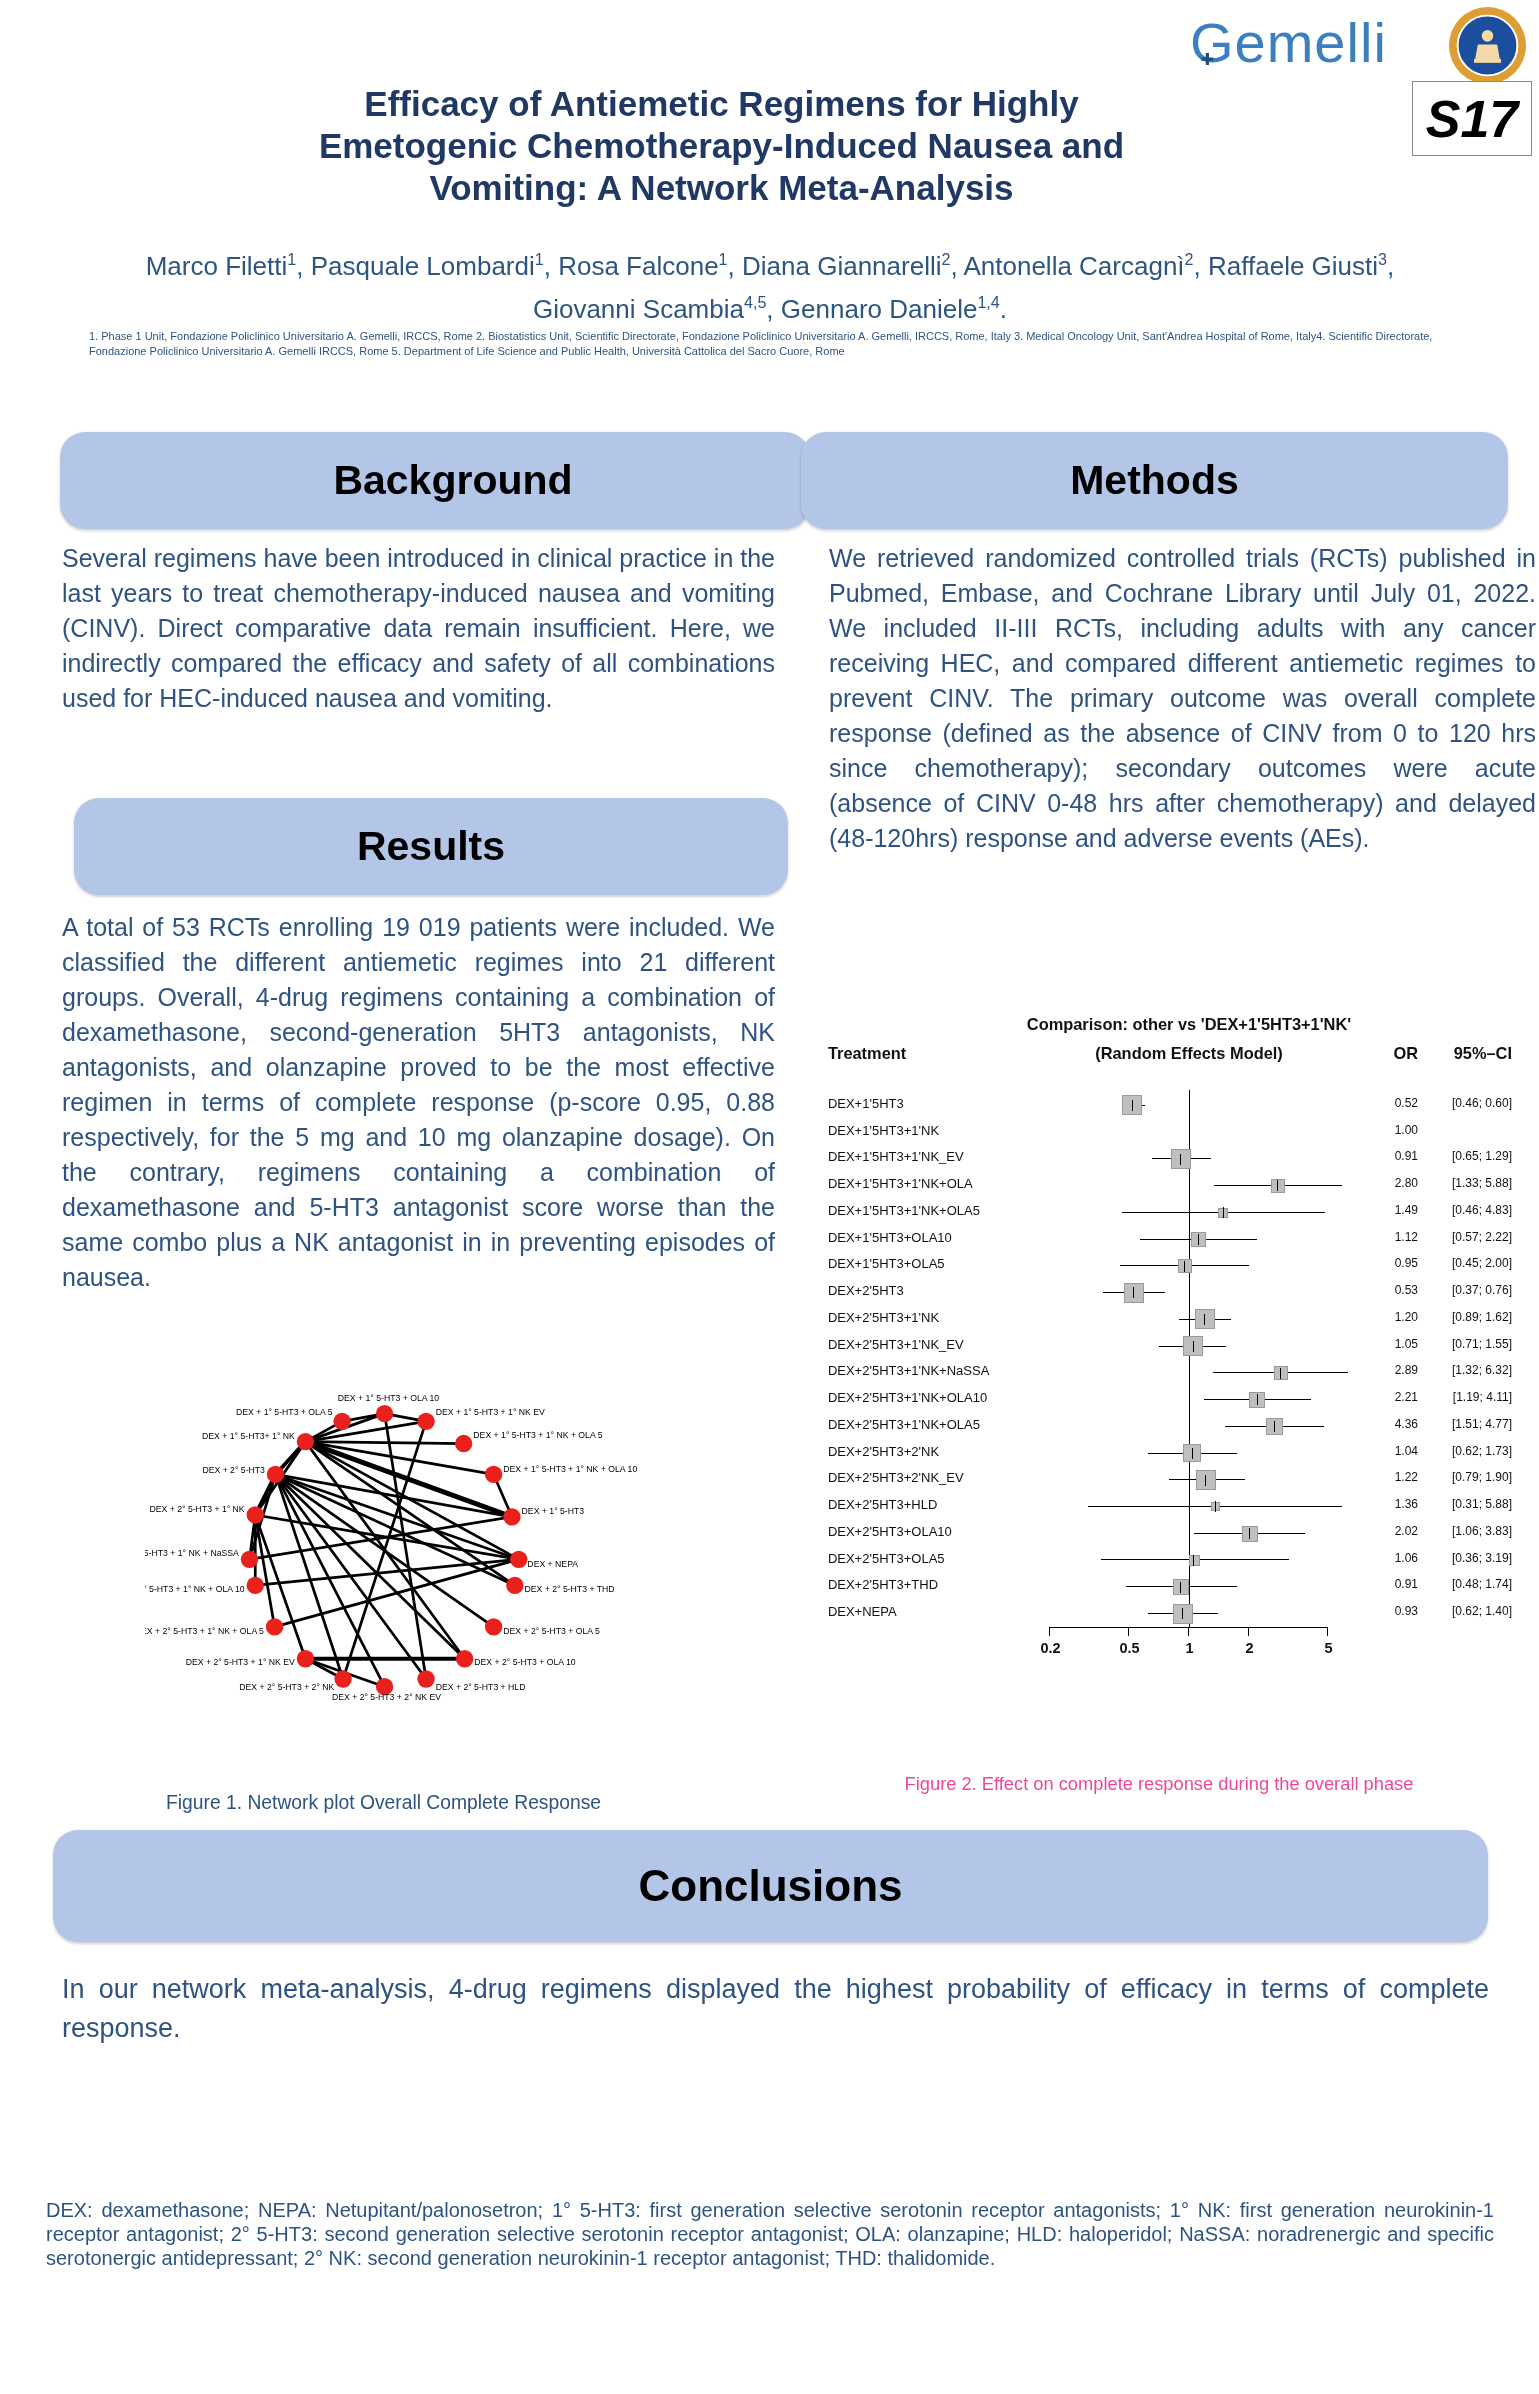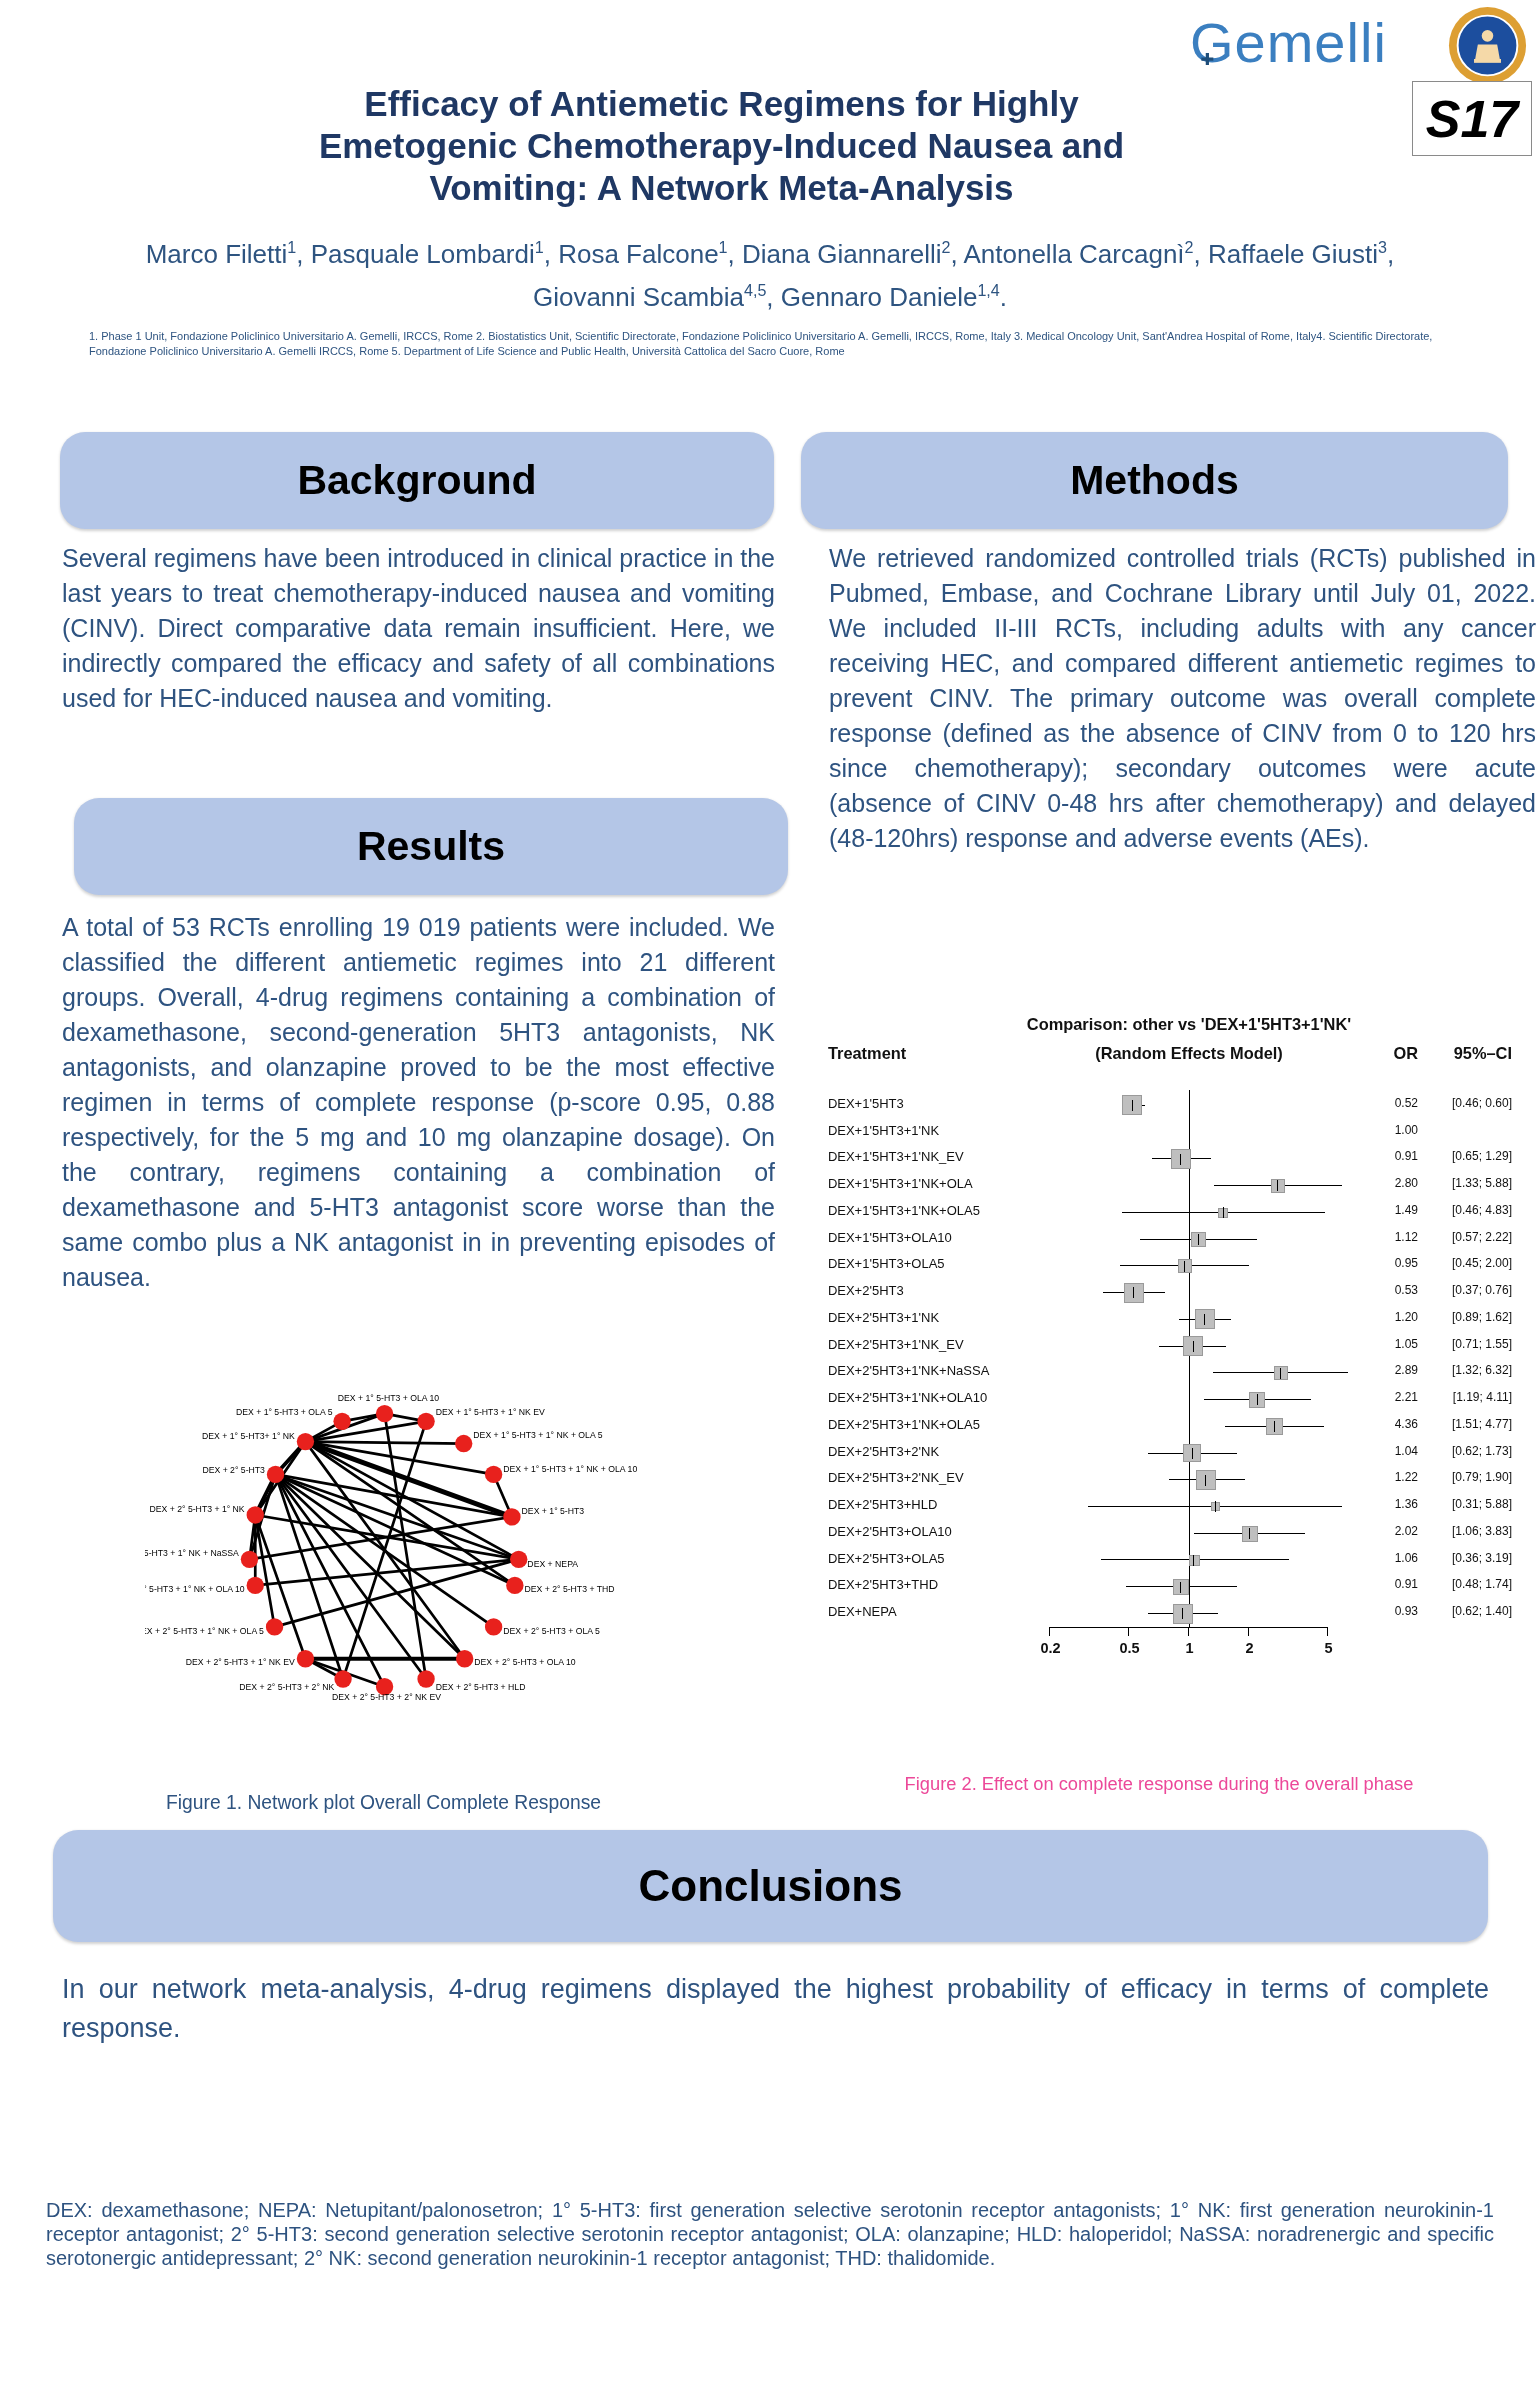--- a/index.html
+++ b/index.html
@@ -10,30 +10,30 @@
   #gemelli-logo{left:1190px;top:13.5px;width:251px;height:64px;font-size:56px;color:#3b7fc0;
                 letter-spacing:1px;font-weight:400;line-height:58px;}
   .g-wrap{position:relative;display:inline-block;}
   .g-cross{position:absolute;left:10.6px;top:16.4px;font-size:16.4px;color:#1f4e79;}
   #seal{left:1448px;top:5.8px;width:79px;height:79px;}
   #badge{left:1412px;top:81px;width:118px;height:73px;border:1.9px solid #8a8a8a;background:#fff;
          display:flex;align-items:center;justify-content:center;
          font-size:52px;font-weight:bold;font-style:italic;color:#000;}
   #page-title{left:94px;top:83px;width:1255px;text-align:center;color:#1f3864;
               font-size:35px;font-weight:bold;line-height:42px;}
-  #authors{left:94px;top:229px;width:1352px;text-align:center;color:#2e5480;
+  #authors{left:94px;top:241px;width:1352px;text-align:center;color:#2e5480;
            font-size:26px;line-height:36px;}
   #authors sup{font-size:0.62em;}
   #affiliations{left:89px;top:329px;width:1363px;color:#2e5480;font-size:11px;line-height:14.5px;
                 text-align:left;}
   
   .section-box{background:#b4c6e7;border-radius:25px;display:flex;align-items:center;
                justify-content:center;box-shadow:0 1.9px 2.9px rgba(0,0,0,0.18);}
   .section-heading{font-weight:bold;color:#000;font-family:"Liberation Sans",sans-serif;}
-  #background-box{left:60px;top:432px;width:714px;height:97px;}
+  #background-box{left:60px;top:432px;width:714px;height:97px;padding-left:36px;}
   #methods-box{left:801px;top:432px;width:707px;height:97px;}
   #results-box{left:60px;top:798px;width:714px;height:97px;margin-left:14px;}
   #conclusions-box{left:53px;top:1830px;width:1435px;height:112px;}
   #legend-box{left:53px;top:2076px;width:1435px;height:108px;}
   .h42{font-size:41px;}  .h46{font-size:44px;}
   
   .body-text{color:#2e5380;font-size:25px;line-height:35px;text-align:justify;}
   #background-text{left:62px;top:541px;width:713px;}
   #methods-text{left:801px;top:541px;width:707px;margin-left:28px;}
   #results-text{left:62px;top:910px;width:713px;}

